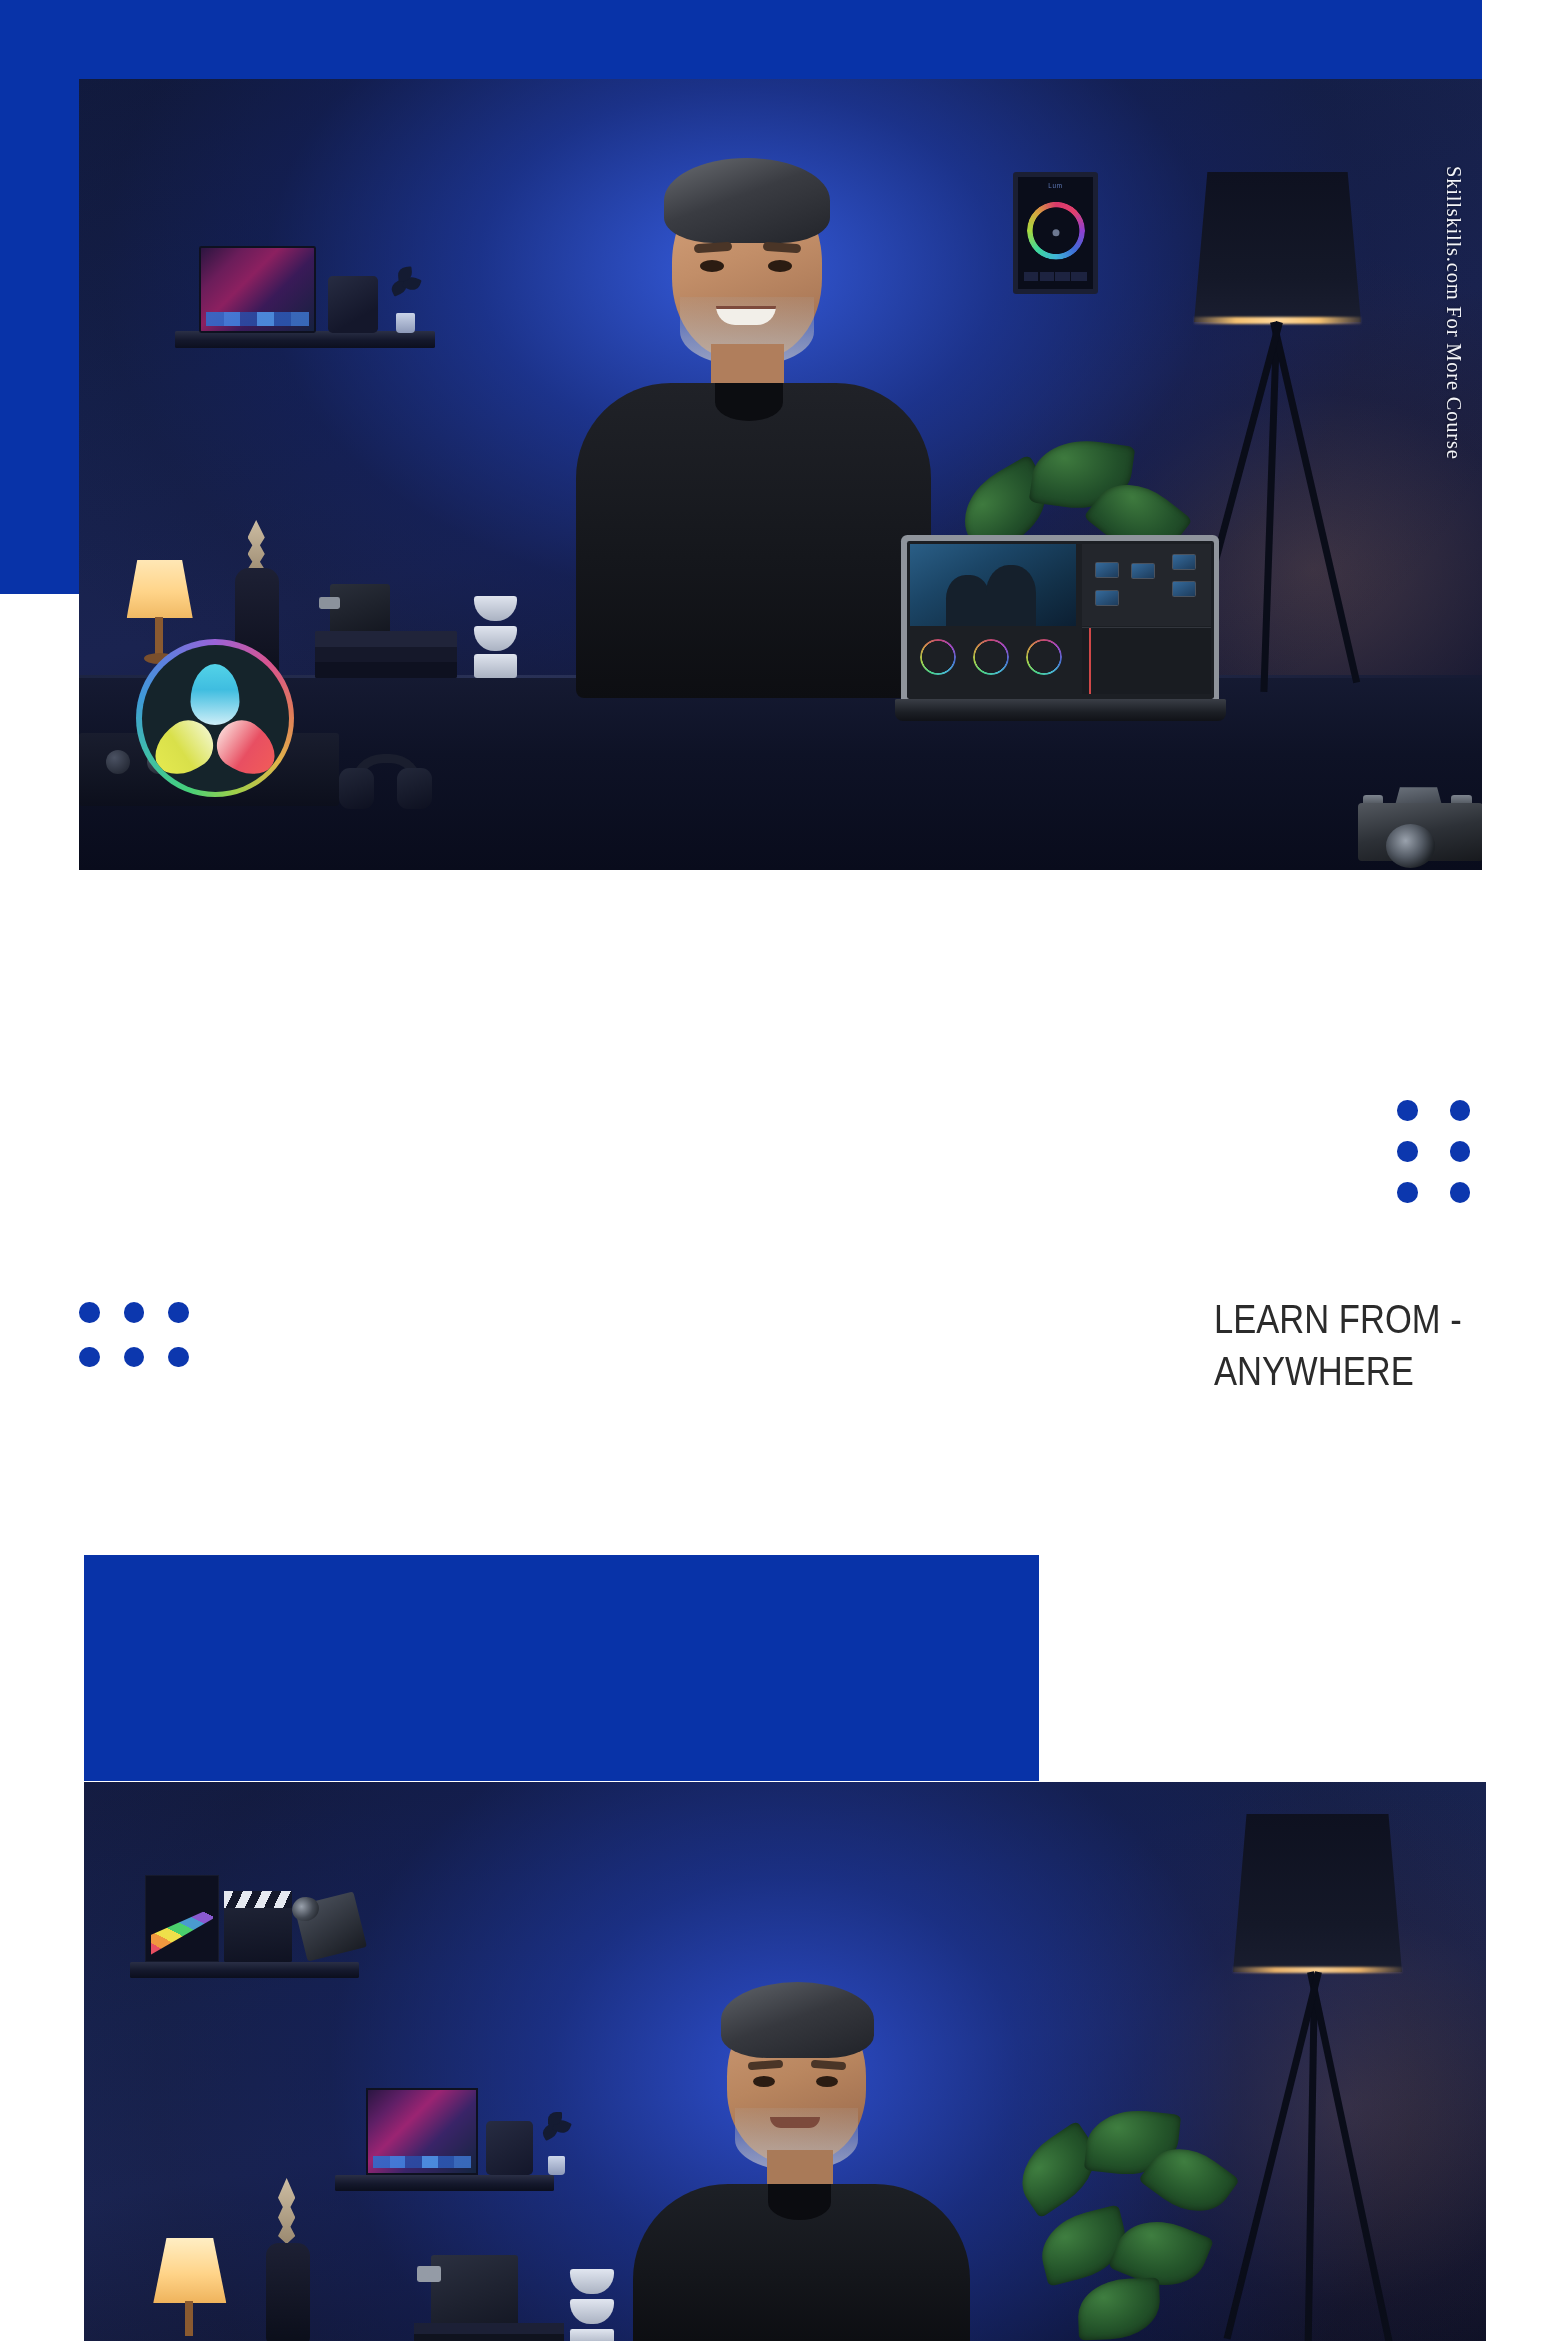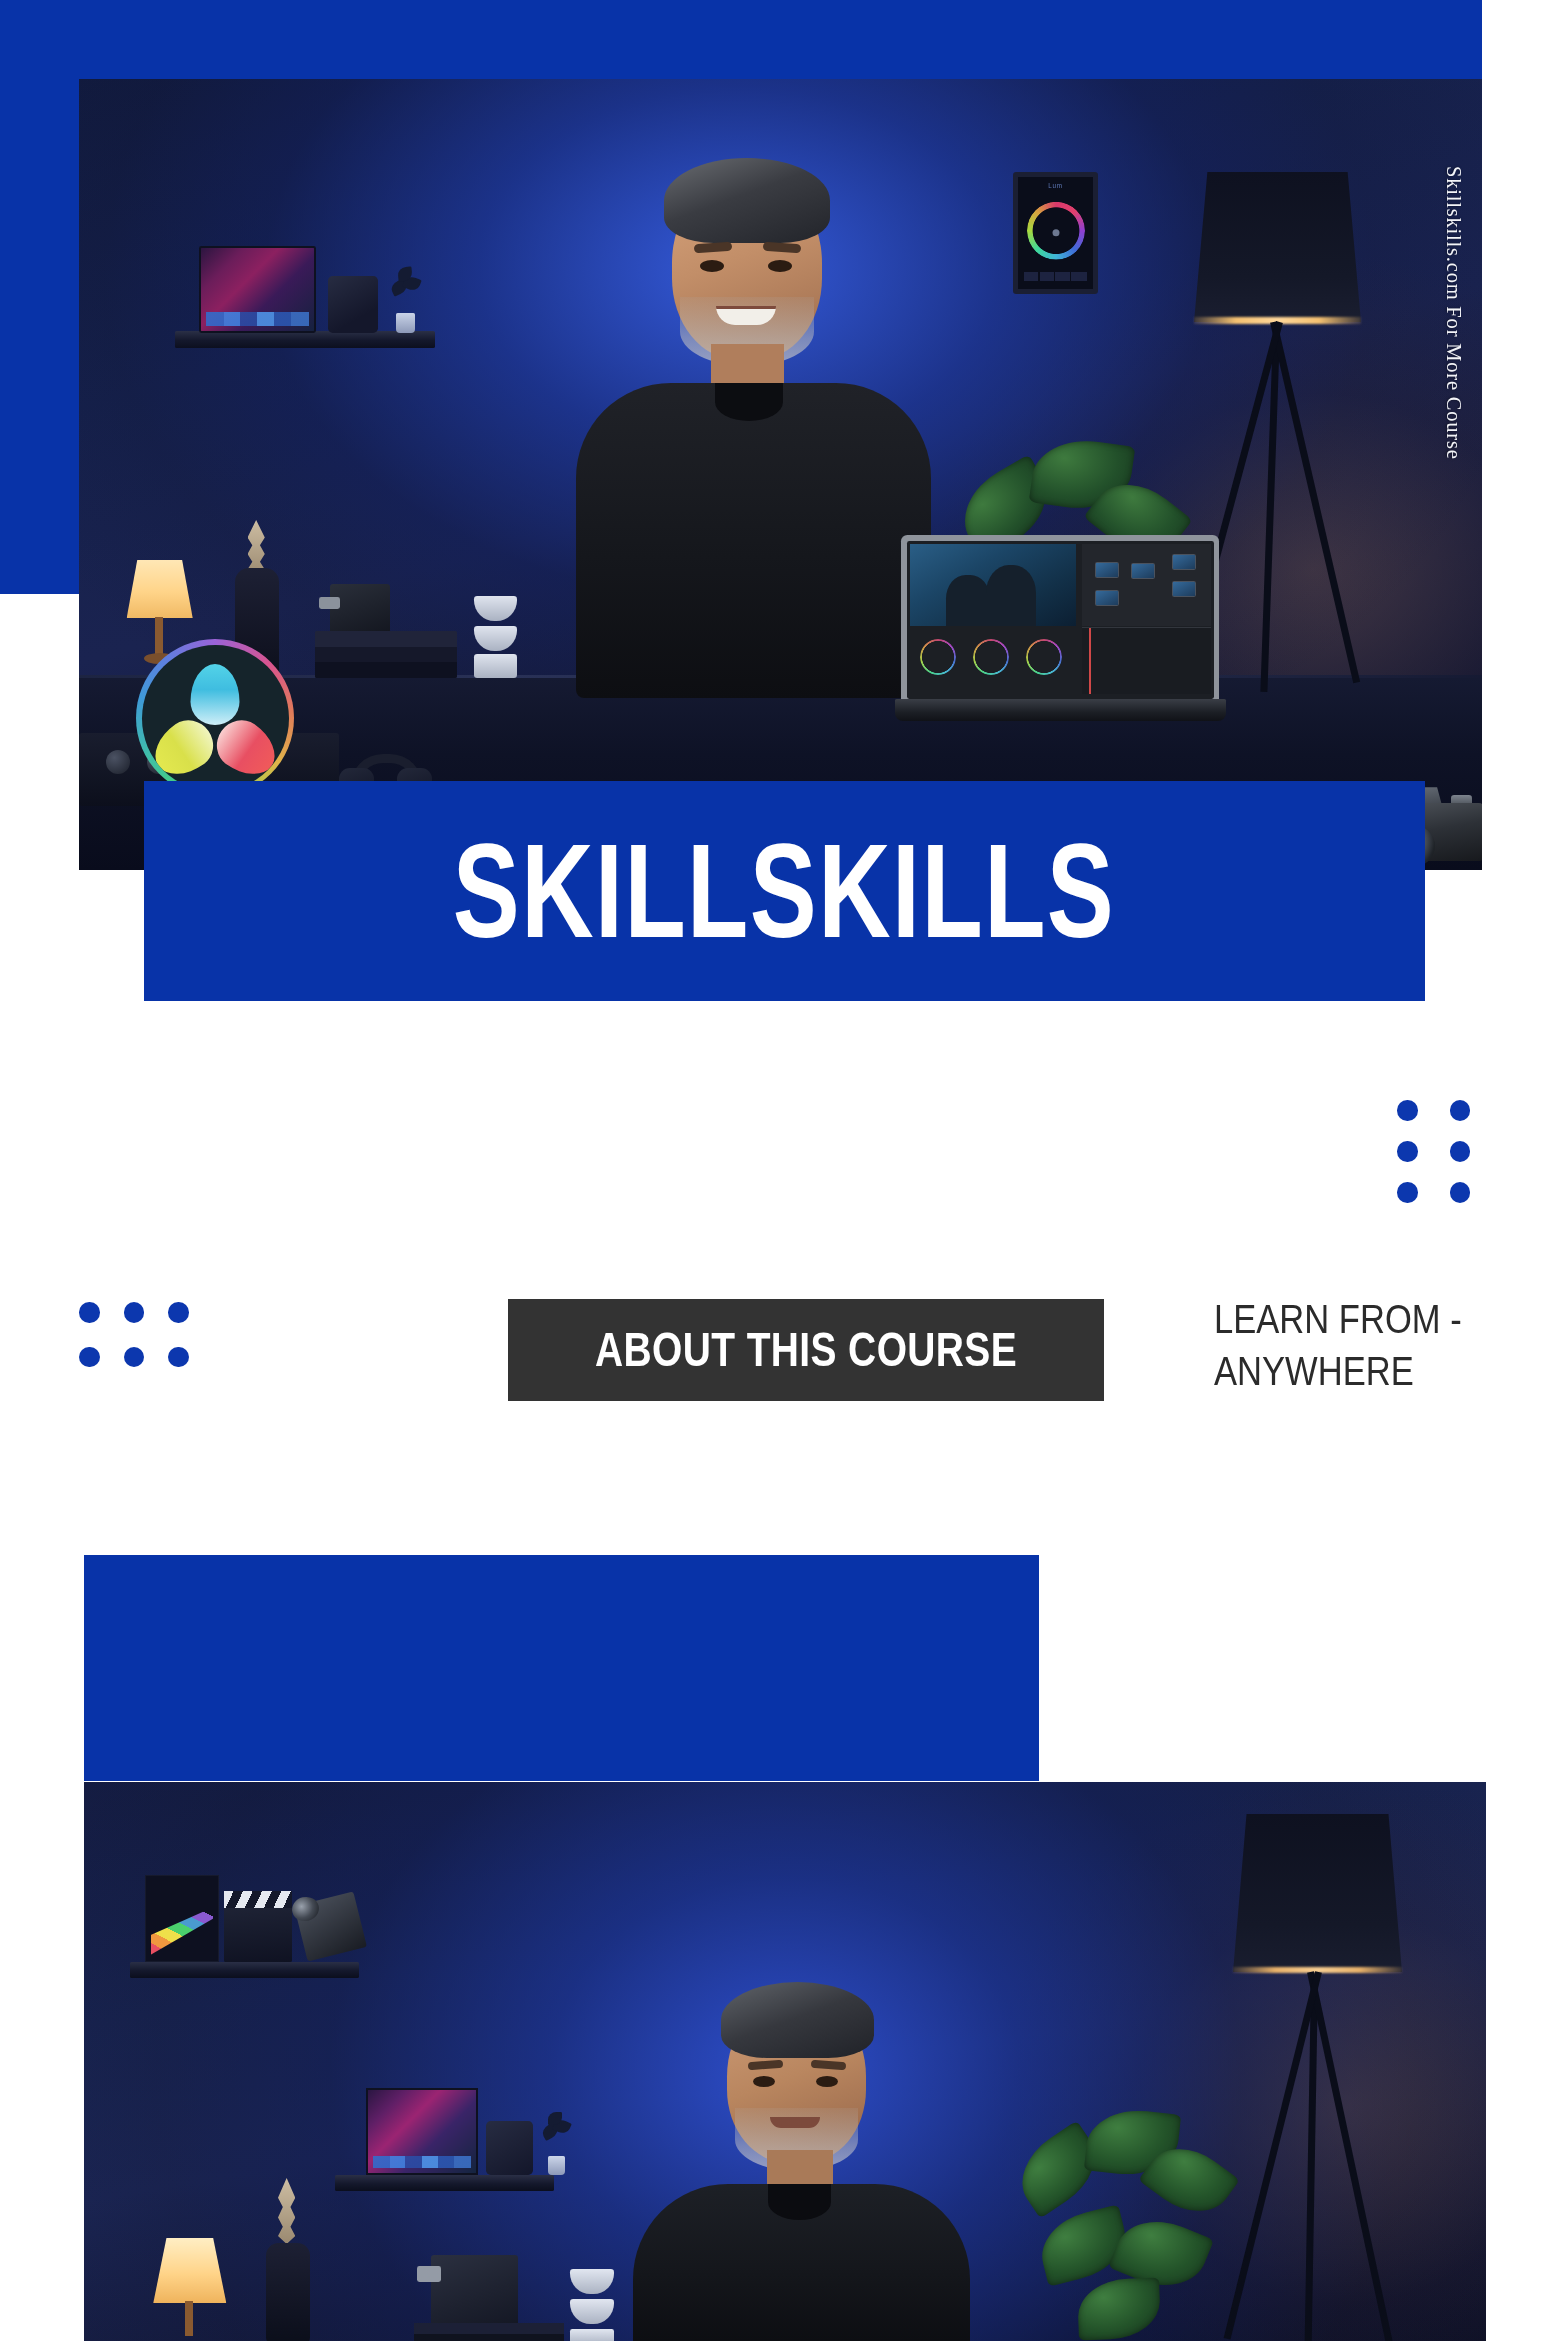--- a/index.html
+++ b/index.html
@@ -1095,45 +1095,39 @@
 
   <div class="resolve-badge">
     <div class="inner">
       <div class="drop top"></div>
       <div class="drop left"></div>
       <div class="drop right"></div>
     </div>
     <span class="sr-only">DaVinci Resolve</span>
   </div>
 
-  <div class="brand-banner">
-    <div class="brand-title">SKILLSKILLS</div>
-  </div>
 
   <div class="dot-grid right">
     <span class="dot"></span>
     <span class="dot"></span>
     <span class="dot"></span>
     <span class="dot"></span>
     <span class="dot"></span>
     <span class="dot"></span>
   </div>
 
   <div class="dot-grid left">
     <span class="dot"></span>
     <span class="dot"></span>
     <span class="dot"></span>
     <span class="dot"></span>
     <span class="dot"></span>
     <span class="dot"></span>
   </div>
 
-  <div class="section-tag">
-    <span class="label">ABOUT THIS COURSE</span>
-  </div>
 
   <div class="section-note">
     <div>LEARN FROM -</div>
     <div>ANYWHERE</div>
   </div>
 
   <div class="lower-blue-block"></div>
 
   <div class="second-photo">
     <div class="studio-scene-2"></div>

